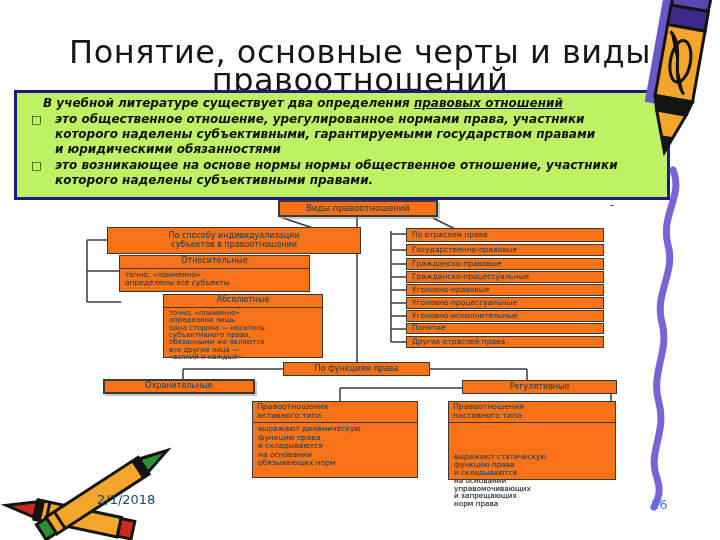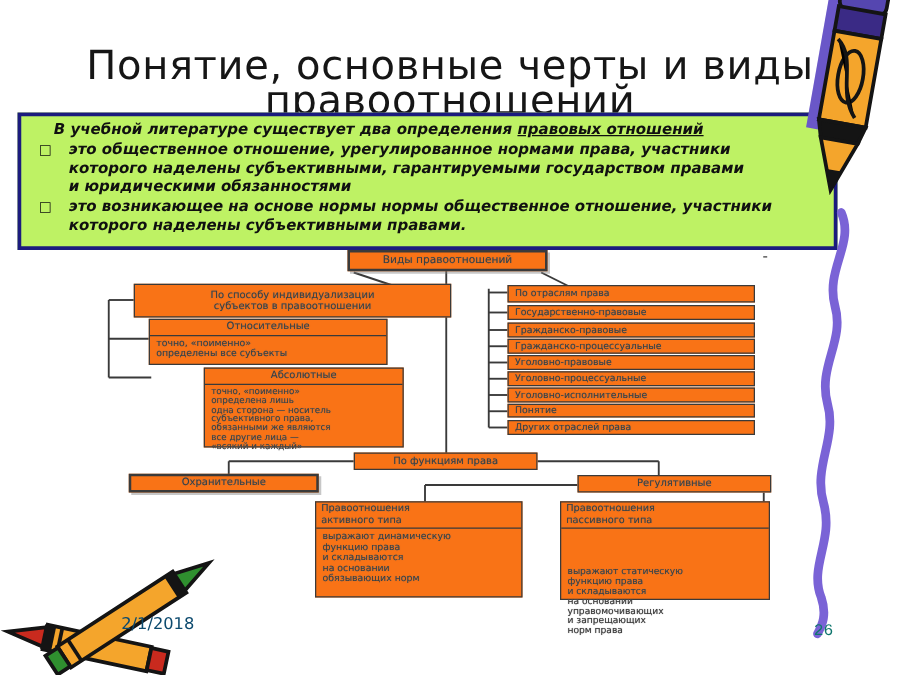--- a/index.html
+++ b/index.html
@@ -23,21 +23,21 @@
         color:#3f3f3f;font-size:7.5px;line-height:1.12;text-shadow:0 0 0.7px #6a6a6a;z-index:1;}
   .dbox.center{display:flex;align-items:center;justify-content:center;text-align:center;}
   .dbox .hdr{display:block;text-align:center;border-bottom:1.2px solid #3a3a3a;padding:1px 2px 2px 2px;}
   .dbox .hdr.left{text-align:left;padding-left:4px;}
   .dbox .body{display:block;padding:2px 3px 1px 5px;}
   .thick{border-width:2px;box-shadow:2px 2px 0 rgba(130,130,130,0.45);}
   .rowbox{display:flex;align-items:center;padding-left:5px;font-size:7.5px;}
   svg.lines{position:absolute;left:0;top:0;z-index:1;pointer-events:none;}
   .clip{position:absolute;z-index:5;}
   .footer-date{position:absolute;left:97px;top:492px;font-size:13px;color:#0c4a6e;z-index:6;}
-  .page-num{position:absolute;left:651px;top:497px;font-size:13px;color:#0f766e;z-index:6;font-family:Liberation Mono, monospace;}
+  .page-num{position:absolute;left:651px;top:497px;font-size:13px;color:#3b82f6;z-index:6;}
   .stray{position:absolute;left:610px;top:198px;font-size:12px;color:#333;z-index:3;}
 </style>
 </head>
 <body>
 
 <div class="slide">
 
   <div class="title">
     <div>Понятие, основные черты и виды</div>
     <div>правоотношений</div>

